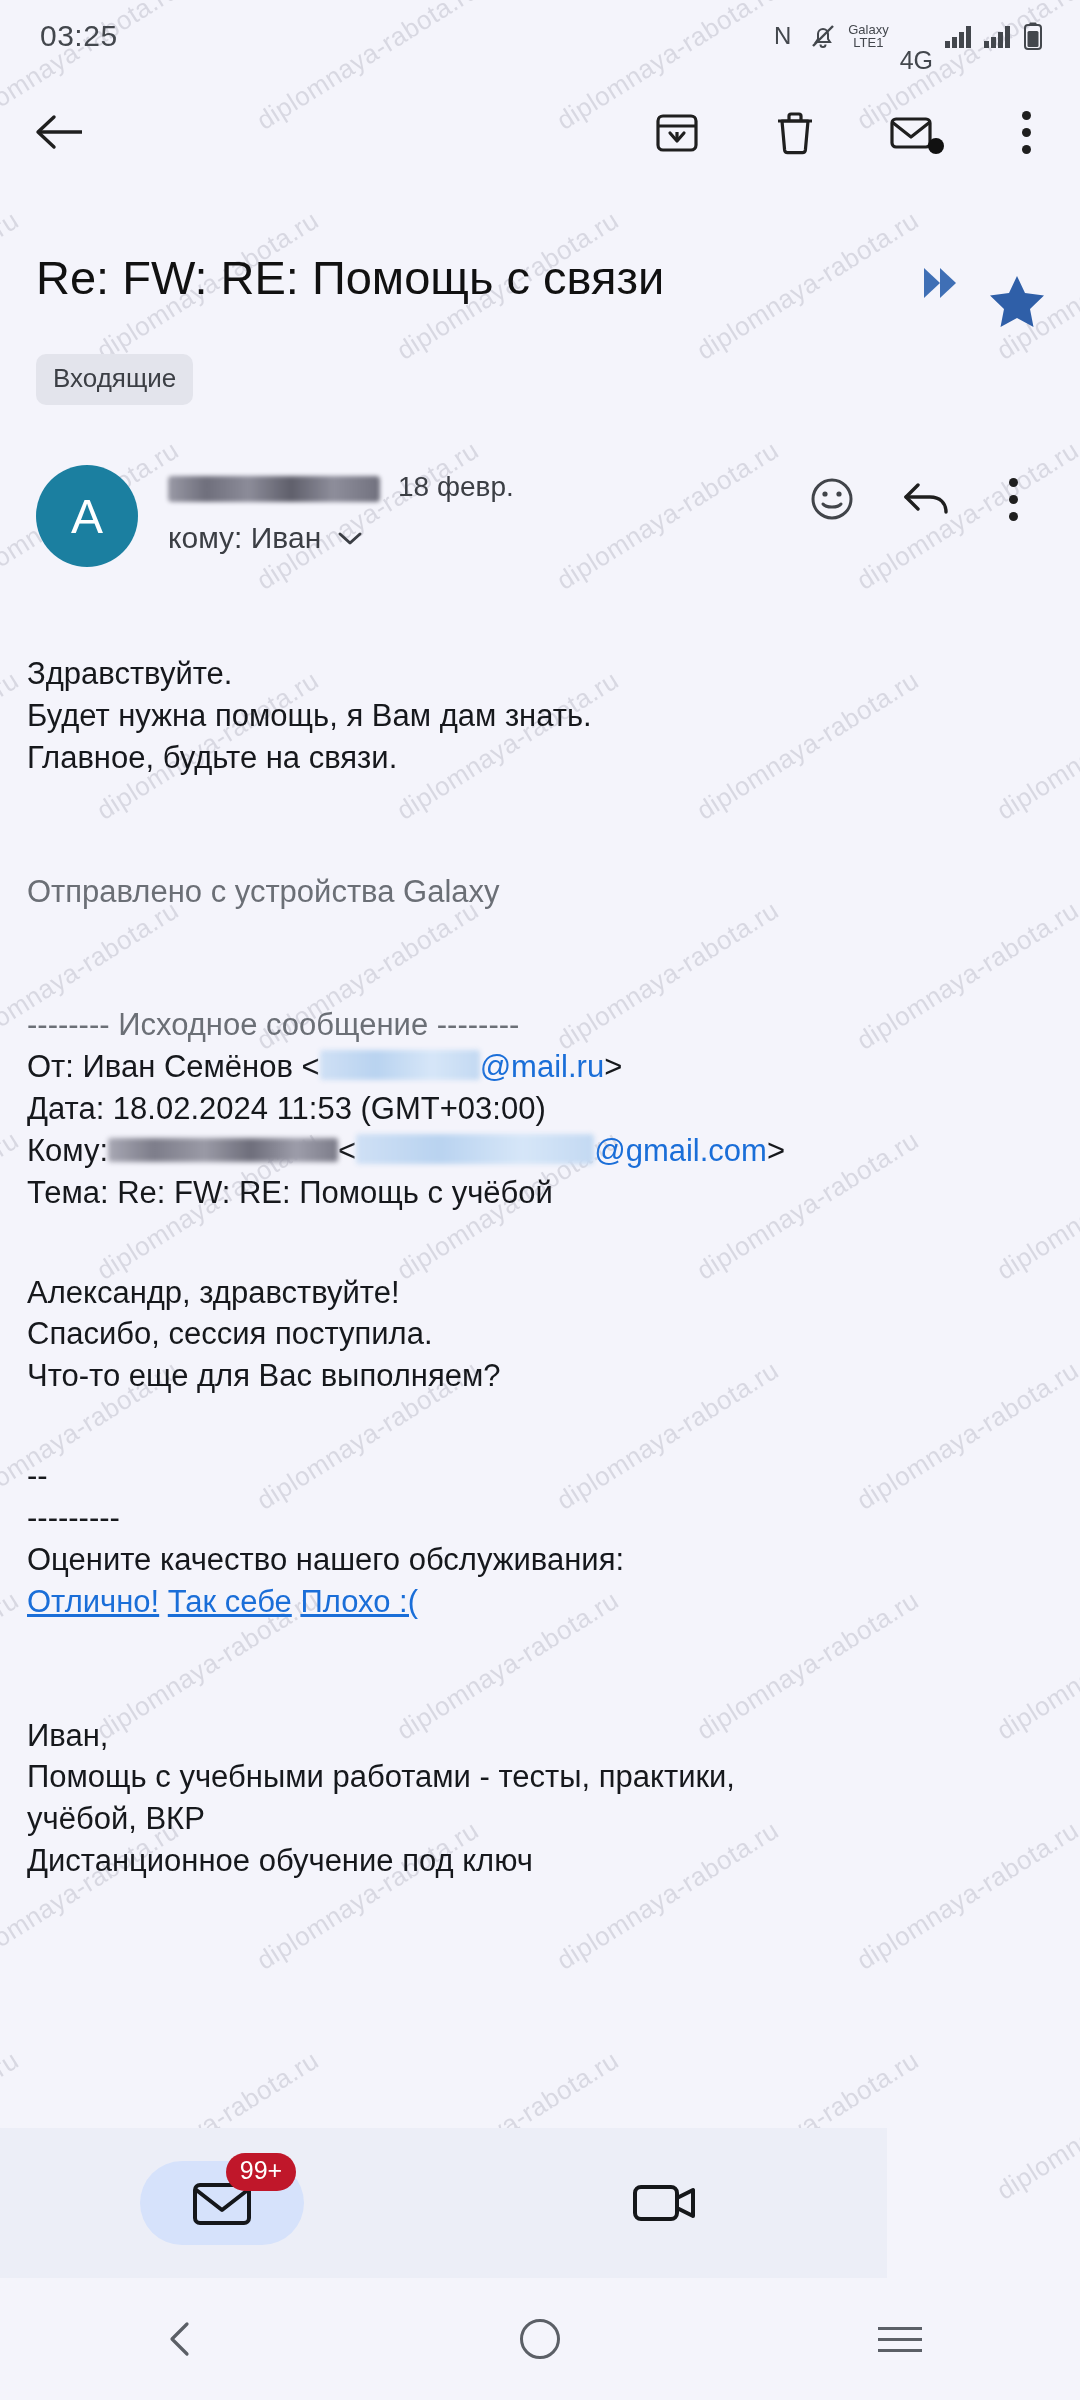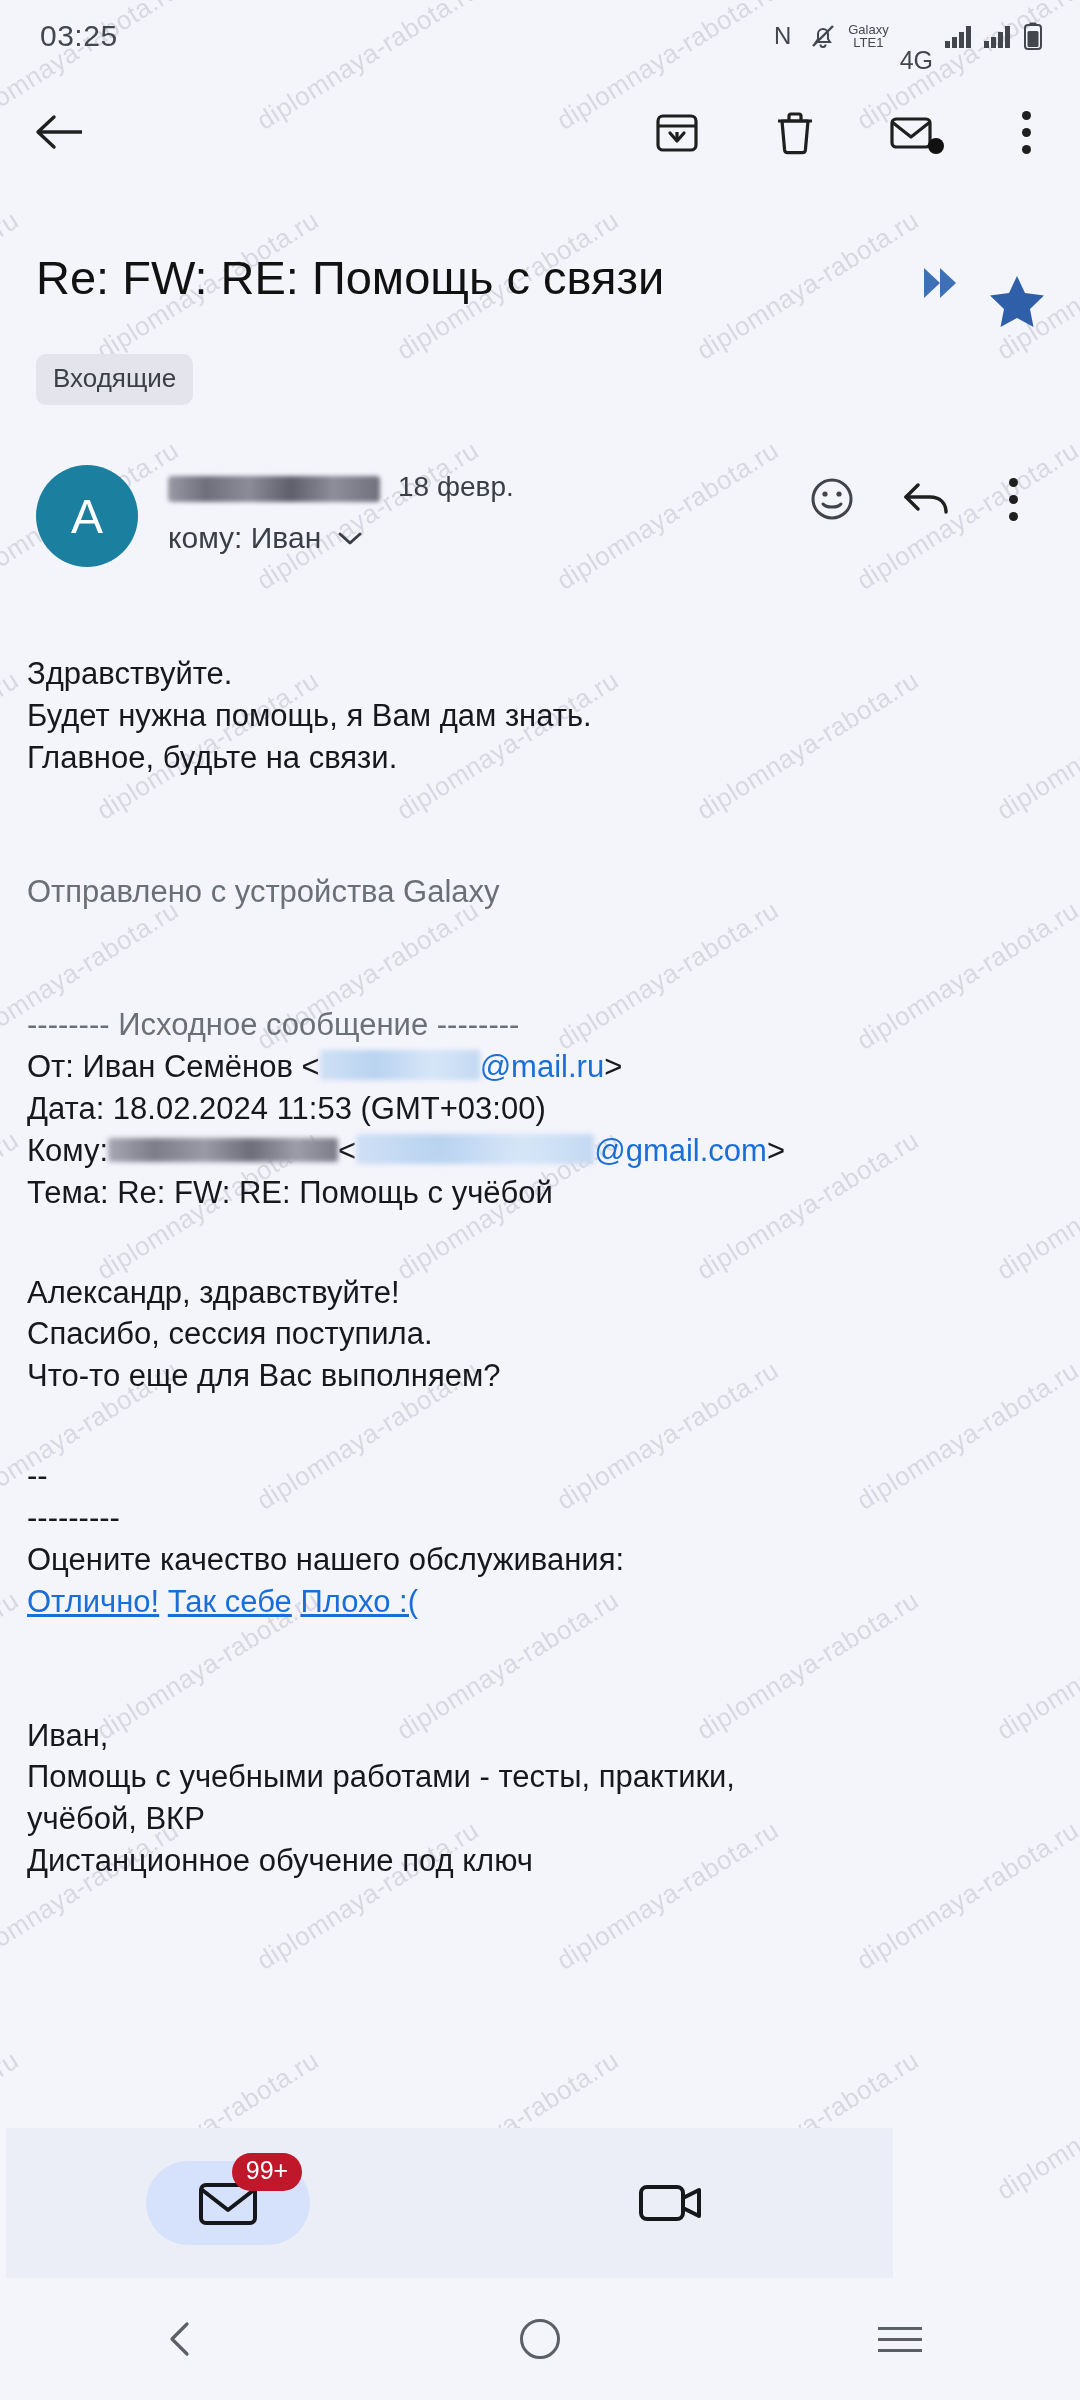--- a/index.html
+++ b/index.html
@@ -286,21 +286,20 @@
   .bottom-bar {
     position: absolute;
     left: 0;
     bottom: 122px;
     width: 887px;
     height: 150px;
     background: #eceef7;
     display: flex;
     align-items: flex-end;
     z-index: 12;
-    margin-left: 6px;
   }
   .bb-item {
     flex: 1;
     display: flex;
     align-items: center;
     justify-content: center;
     position: relative;
     height: 100%;
   }
   .bb-pill {

